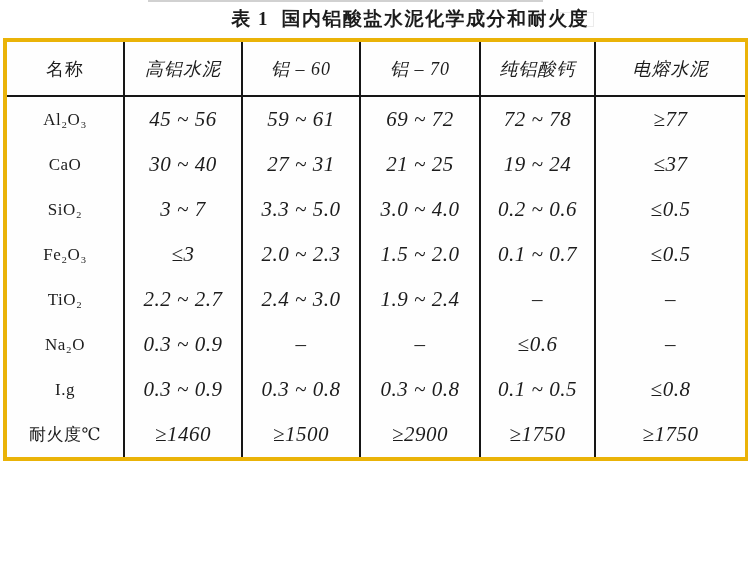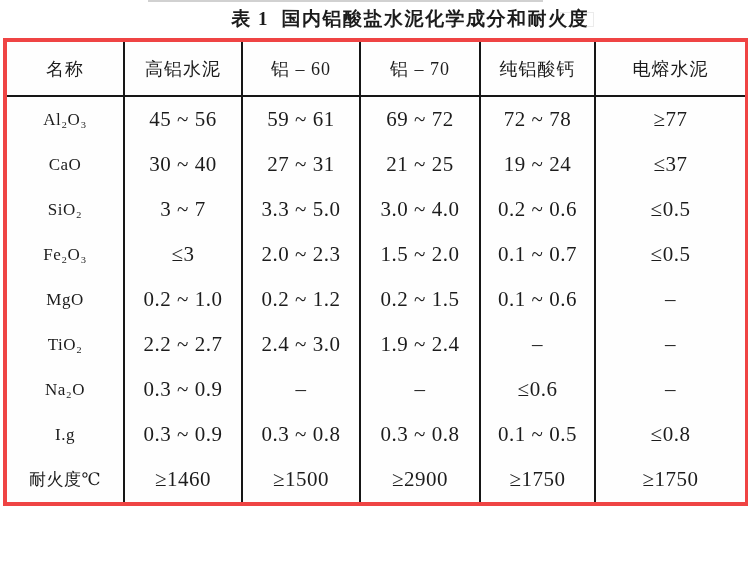--- a/index.html
+++ b/index.html
@@ -49,34 +49,35 @@
     white-space: pre;
     margin-left: 36px;
   }
   table.comp-table {
     position: absolute;
     top: 38px;
     left: 3px;
     width: 742px;
     border-collapse: collapse;
     table-layout: fixed;
-    border: 4px solid #ef4444;
+    border: 4px solid #eab308;
     background: #fefefe;
   }
   .comp-table th,
   .comp-table td {
     text-align: center;
     vertical-align: middle;
     padding: 0;
     font-weight: normal;
     overflow: hidden;
   }
   .comp-table th + th,
   .comp-table td + td {
     border-left: 2px solid #161616;
+    font-style: italic;
   }
   .comp-table thead th {
     height: 53px;
     font-size: 18px;
     border-bottom: 2px solid #161616;
     letter-spacing: 1px;
   }
   .comp-table tbody td {
     height: 45px;
     font-size: 21px;
@@ -142,28 +143,20 @@
       </tr>
       <tr>
         <td class="rowlabel">Fe₂O₃</td>
         <td>≤3</td>
         <td>2.0 ~ 2.3</td>
         <td>1.5 ~ 2.0</td>
         <td>0.1 ~ 0.7</td>
         <td>≤0.5</td>
       </tr>
       <tr>
-        <td class="rowlabel">MgO</td>
-        <td>0.2 ~ 1.0</td>
-        <td>0.2 ~ 1.2</td>
-        <td>0.2 ~ 1.5</td>
-        <td>0.1 ~ 0.6</td>
-        <td>–</td>
-      </tr>
-      <tr>
         <td class="rowlabel">TiO₂</td>
         <td>2.2 ~ 2.7</td>
         <td>2.4 ~ 3.0</td>
         <td>1.9 ~ 2.4</td>
         <td>–</td>
         <td>–</td>
       </tr>
       <tr>
         <td class="rowlabel">Na₂O</td>
         <td>0.3 ~ 0.9</td>

